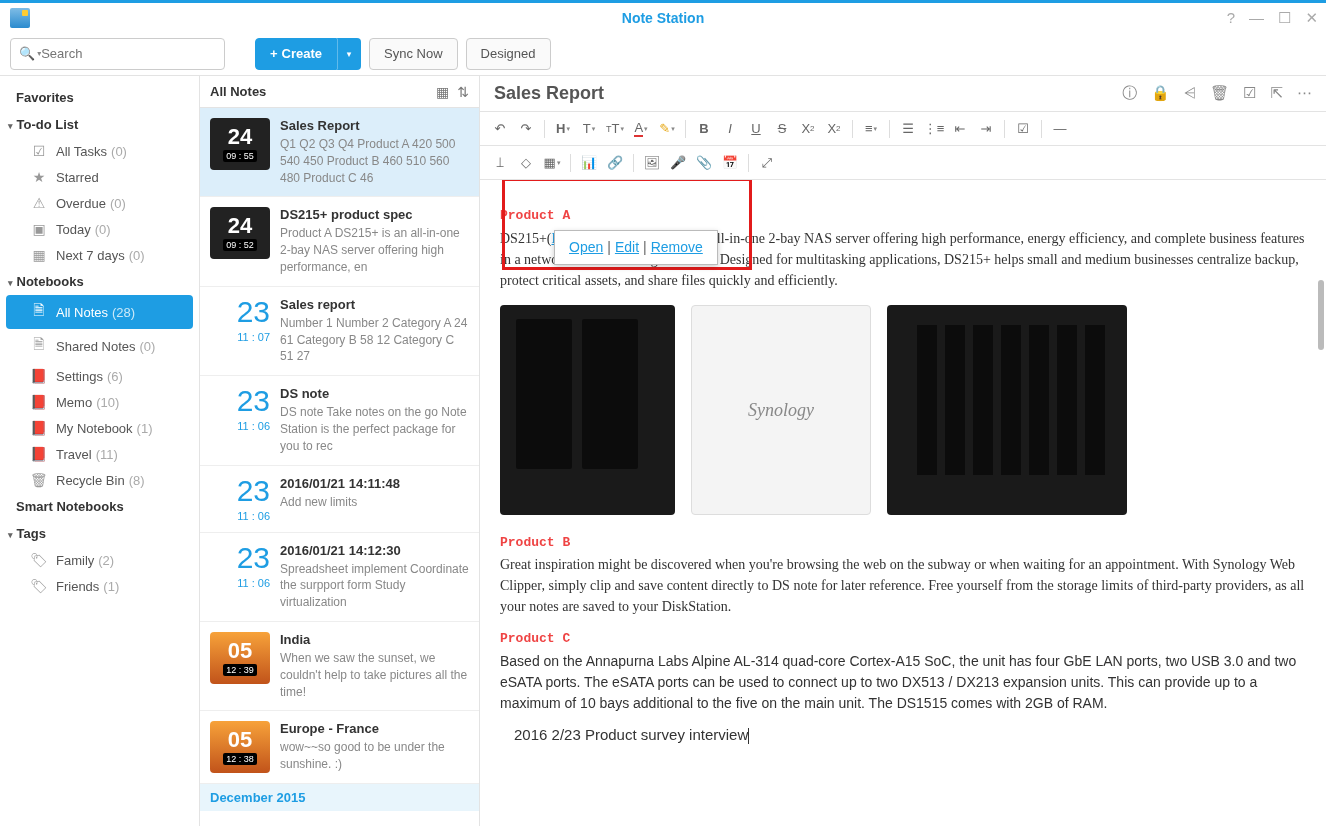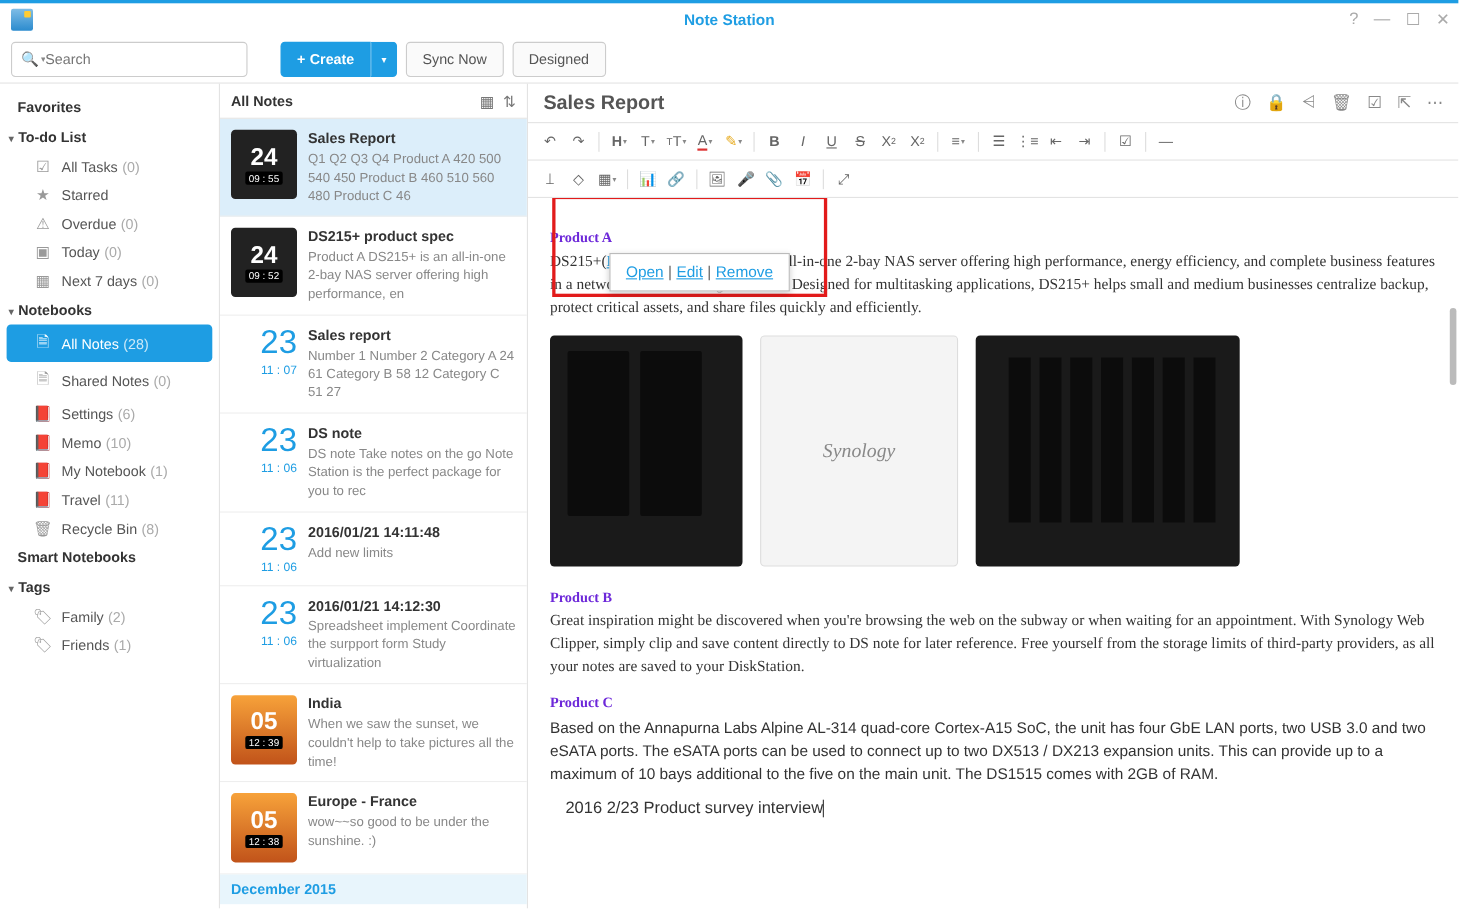--- a/index.html
+++ b/index.html
@@ -40,21 +40,21 @@
 
 
 .notelist { width: 280px; border-right: 1px solid #e3e3e3; display: flex; flex-direction: column; }
 .notelist-header { height: 32px; display: flex; align-items: center; padding: 0 10px; border-bottom: 1px solid #e3e3e3; }
 .notelist-header .title { font-weight: bold; flex: 1; }
 .notelist-header .view-icon { color: #777; font-size: 14px; margin-left: 8px; cursor: pointer; }
 .notelist-scroll { flex: 1; overflow-y: auto; }
 .month-divider { background: #e8f5fc; color: #1e9de3; font-weight: bold; padding: 6px 10px; font-size: 13px; }
 .note-item { display: flex; padding: 10px; border-bottom: 1px solid #eee; cursor: pointer; }
 .note-item.selected { background: #dceefa; }
-.note-thumb { width: 60px; height: 63px; background: #222; border-radius: 4px; color: #fff; display: flex; flex-direction: column; align-items: center; justify-content: center; margin-right: 10px; font-family: Arial; flex-shrink: 0; }
+.note-thumb { width: 60px; height: 52px; background: #222; border-radius: 4px; color: #fff; display: flex; flex-direction: column; align-items: center; justify-content: center; margin-right: 10px; font-family: Arial; flex-shrink: 0; }
 .note-thumb.img { background: linear-gradient(#f7a23a, #c1531a); }
 .note-thumb .day { font-size: 22px; font-weight: bold; line-height: 1; }
 .note-thumb .time { font-size: 9px; background: #000; border-radius: 2px; padding: 1px 3px; margin-top: 2px; }
 .note-date-col { width: 60px; margin-right: 10px; text-align: right; flex-shrink: 0; }
 .note-date-col .day { font-size: 30px; color: #1e9de3; font-weight: 300; line-height: 1; }
 .note-date-col .time { font-size: 11px; color: #1e9de3; margin-top: 4px; }
 .note-body { flex: 1; overflow: hidden; }
 .note-body .title { font-weight: bold; color: #333; font-size: 13px; margin-bottom: 3px; }
 .note-body .preview { color: #888; font-size: 12px; line-height: 1.4; }
 
@@ -63,21 +63,21 @@
 .editor-header { height: 36px; display: flex; align-items: center; padding: 0 14px; border-bottom: 1px solid #e3e3e3; }
 .editor-header .title { font-size: 18px; font-weight: bold; color: #555; flex: 1; }
 .editor-header .actions { display: flex; gap: 14px; color: #888; font-size: 15px; }
 .editor-header .actions span { cursor: pointer; }
 .editor-toolbar { height: 34px; border-bottom: 1px solid #e3e3e3; display: flex; align-items: center; padding: 0 8px; gap: 2px; flex-wrap: wrap; }
 .tb-btn { width: 24px; height: 24px; display: flex; align-items: center; justify-content: center; color: #666; font-size: 13px; cursor: pointer; border-radius: 2px; }
 .tb-sep { width: 1px; height: 18px; background: #ddd; margin: 0 4px; }
 .tb-btn .dd { font-size: 7px; margin-left: 1px; color: #888; }
 
 .editor-content { flex: 1; overflow-y: auto; padding: 14px 20px; position: relative; font-size: 14px; line-height: 1.5; font-family: Georgia, serif; color: #333; }
-.editor-content h5 { font-weight: bold; font-family: Liberation Serif, serif; font-size: 13px; margin-bottom: 2px; margin-top: 12px; color: #6d28d9; }
+.editor-content h5 { font-weight: bold; font-family: Liberation Mono, monospace; font-size: 13px; margin-bottom: 2px; margin-top: 12px; color: #ef4444; }
 .editor-content p { margin-bottom: 8px; }
 .editor-content .p-sans { font-family: Arial; }
 .link { color: #1e9de3; text-decoration: underline; }
 .images-row { display: flex; gap: 16px; align-items: flex-end; margin: 14px 0 18px; }
 .nas-img { width: 180px; height: 210px; border-radius: 4px; position: relative; }
 .nas1 { background: #1a1a1a; width: 175px; }
 .nas1::before, .nas1::after { content:""; position:absolute; width: 56px; height: 150px; background:#0c0c0c; top: 14px; border-radius:2px; }
 .nas1::before { left: 16px; } .nas1::after { left: 82px; }
 .nas2 { background: #f4f4f4; width: 180px; border: 1px solid #ddd; }
 .nas3 { background: #1a1a1a; width: 240px; }

